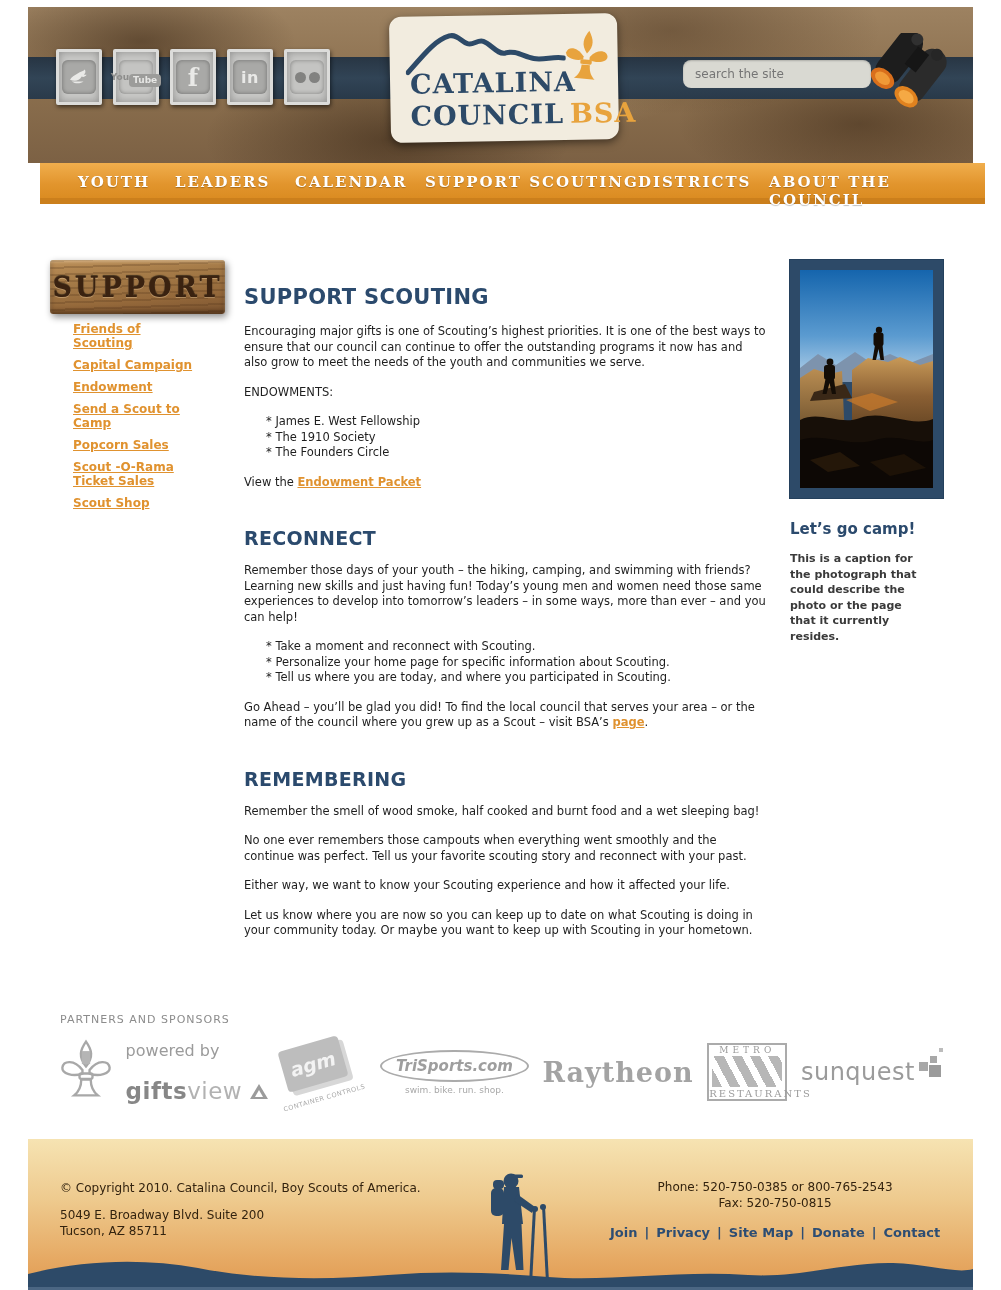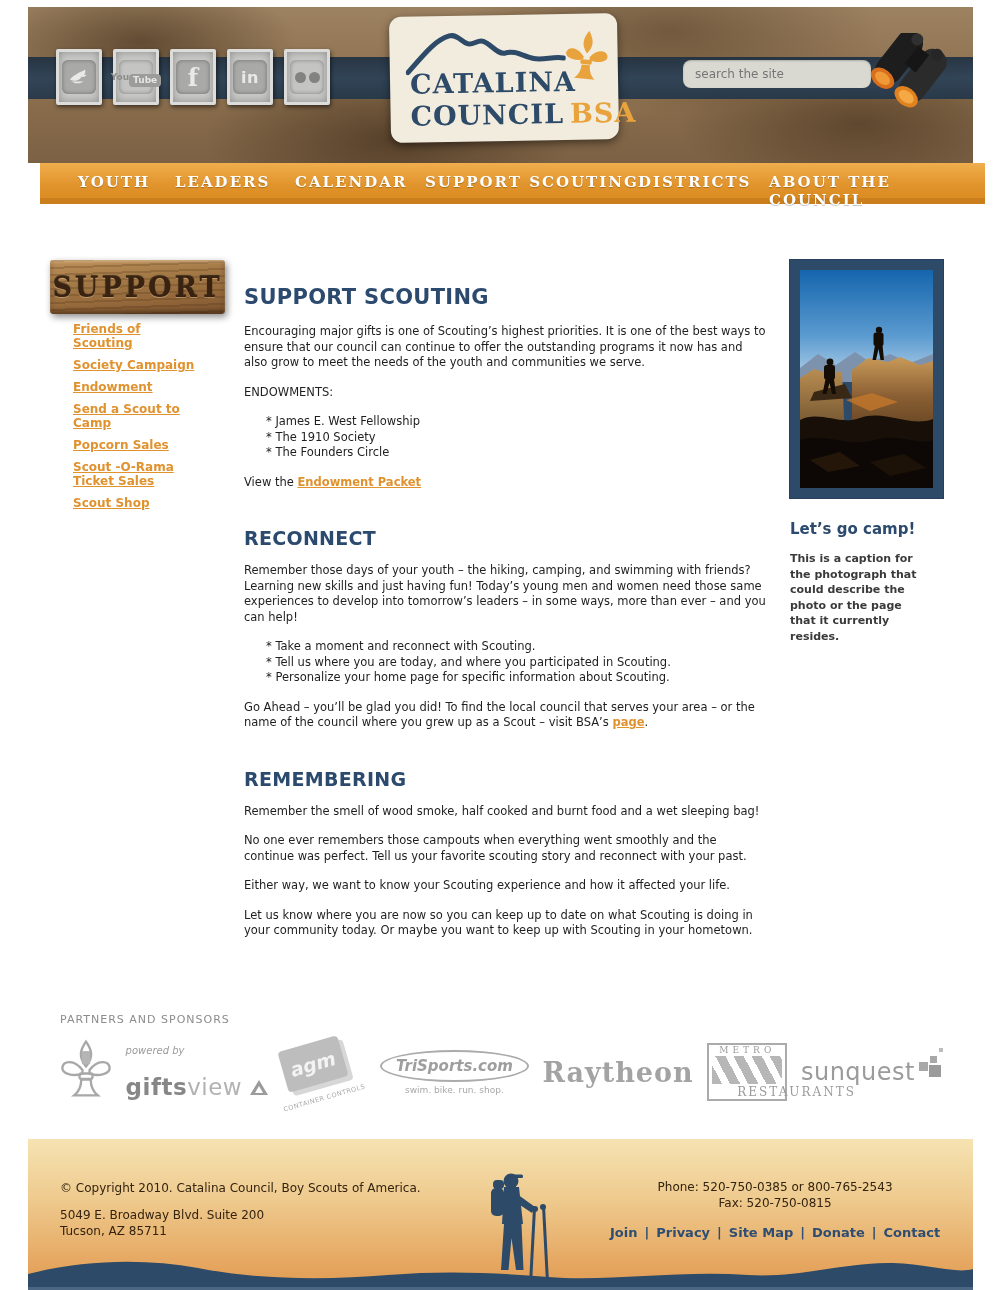--- a/index.html
+++ b/index.html
@@ -88,36 +88,36 @@
   .photo-frame{ width:153px; height:238px; background:#2d4a68; padding:10px; box-shadow:0 0 0 1px #24405c; }
   .photo-frame svg{ display:block; }
   .right-col h3{ margin-top:22px; font-size:15px; font-weight:bold; color:#2b4a6d; }
   .right-col .caption{ margin-top:13px; width:140px; font-size:11px; font-weight:600; line-height:15.5px; color:#3a3a3a; }
 
   
   .partners-label{ position:absolute; top:1013px; left:32px; font-size:11px; letter-spacing:1px; color:#8c8c8c; }
   .partners-row{ position:absolute; top:1036px; left:32px; width:885px; height:72px;
     display:flex; align-items:center; justify-content:space-between; color:#9b9b9b; }
   .logo-item{ cursor:pointer; }
-  .sv-powered{ font-size:10px; color:#9b9b9b; margin-bottom:18px;font-style:italic; }
+  .sv-powered{ font-size:16px; color:#9b9b9b; margin-bottom:18px; }
   .sv-name{ font-size:23px; color:#8f8f8f; letter-spacing:.5px; }
   .sv-name b{ font-weight:bold; color:#878787; }
   .sv-name .lite{ color:#b2b2b2; }
   .agm-box{ width:62px; height:42px; background:#bdbdbd; border-radius:4px; transform:rotate(-16deg);
     display:flex; align-items:center; justify-content:center; box-shadow:4px 5px 0 #d7d7d7; }
   .agm-box span{ font-style:italic; font-weight:bold; font-size:19px; color:#f3f3f3; }
   .agm-sub{ font-size:6.5px; letter-spacing:.5px; color:#a8a8a8; transform:rotate(-16deg); margin-top:9px; text-align:center;}
   .tri-oval{ border:2px solid #ababab; border-radius:50%; padding:5px 14px; font-weight:bold; font-style:italic;
     font-size:15px; color:#9e9e9e; }
   .tri-sub{ font-size:9px; color:#a8a8a8; text-align:center; margin-top:3px; }
   .raytheon{ font-family:"DejaVu Serif", serif; font-weight:bold; font-size:27px; color:#a3a3a3; letter-spacing:1px; }
   .metro-box{ width:80px; height:58px; border:2px solid #ababab; background:#fff; display:flex; flex-direction:column; }
   .metro-top{ font-size:9px; letter-spacing:4px; color:#9b9b9b; text-align:center; font-family:"DejaVu Serif", serif; }
   .metro-mid{ flex:1; background:repeating-linear-gradient(62deg,#b7b7b7 0 9px,#ffffff 9px 16px); margin:1px 3px; }
-  .metro-bot{ font-size:12px; letter-spacing:2px; color:#9b9b9b; text-align:left; font-family:"DejaVu Serif", serif;padding-left:28px; }
+  .metro-bot{ font-size:10px; letter-spacing:2px; color:#9b9b9b; text-align:left; font-family:"DejaVu Serif", serif; }
   .sunquest{ display:flex; align-items:flex-start; gap:4px; }
   .sunquest .sq-name{ font-size:24px; color:#9b9b9b; letter-spacing:.5px; }
   .sq-px{ position:relative; width:26px; height:26px; margin-top:-4px; }
   .sq-px i{ position:absolute; background:#a8a8a8; display:block; }
   .sq-px .a{ width:9px; height:9px; left:0; top:8px; }
   .sq-px .b{ width:7px; height:7px; left:11px; top:2px; }
   .sq-px .c{ width:12px; height:12px; left:10px; top:11px; background:#9b9b9b;}
   .sq-px .d{ width:4px; height:4px; left:20px; top:-6px; background:#bcbcbc;}
 
   
@@ -222,21 +222,21 @@
     <a class="nav-3">SUPPORT SCOUTING</a>
     <a class="nav-4">DISTRICTS</a>
     <a class="nav-5">ABOUT THE COUNCIL</a>
   </nav>
 
   <div class="wood-sign">
     <span>SUPPORT</span>
   </div>
   <div class="side-links">
     <a>Friends of Scouting</a>
-    <a>Society Campaign</a>
+    <a>Capital Campaign</a>
     <a>Endowment</a>
     <a>Send a Scout to Camp</a>
     <a>Popcorn Sales</a>
     <a>Scout -O-Rama Ticket Sales</a>
     <a>Scout Shop</a>
   </div>
 
   <main class="main-col">
     <h1>SUPPORT SCOUTING</h1>
     <p>Encouraging major gifts is one of Scouting’s highest priorities. It is one of the best ways to ensure that our council can continue to offer the outstanding programs it now has and also grow to meet the needs of the youth and communities we serve.</p>
@@ -247,22 +247,22 @@
       <li>* The Founders Circle</li>
     </ul>
     <p>
       <span>View the </span><a class="inline-link">Endowment Packet</a>
     </p>
 
     <h2>RECONNECT</h2>
     <p>Remember those days of your youth – the hiking, camping, and swimming with friends? Learning new skills and just having fun! Today’s young men and women need those same experiences to develop into tomorrow’s leaders – in some ways, more than ever – and you can help!</p>
     <ul>
       <li>* Take a moment and reconnect with Scouting.</li>
+      <li>* Personalize your home page for specific information about Scouting.</li>
       <li>* Tell us where you are today, and where you participated in Scouting.</li>
-      <li>* Personalize your home page for specific information about Scouting.</li>
     </ul>
     <p>
       <span>Go Ahead – you’ll be glad you did! To find the local council that serves your area – or the name of the council where you grew up as a Scout – visit BSA’s </span><a class="inline-link">page</a><span>.</span>
     </p>
 
     <h2>REMEMBERING</h2>
     <p>Remember the smell of wood smoke, half cooked and burnt food and a wet sleeping bag!</p>
     <p>No one ever remembers those campouts when everything went smoothly and the continue was perfect. Tell us your favorite scouting story and reconnect with your past.</p>
     <p>Either way, we want to know your Scouting experience and how it affected your life.</p>
     <p>Let us know where you are now so you can keep up to date on what Scouting is doing in your community today. Or maybe you want to keep up with Scouting in your hometown.</p>

